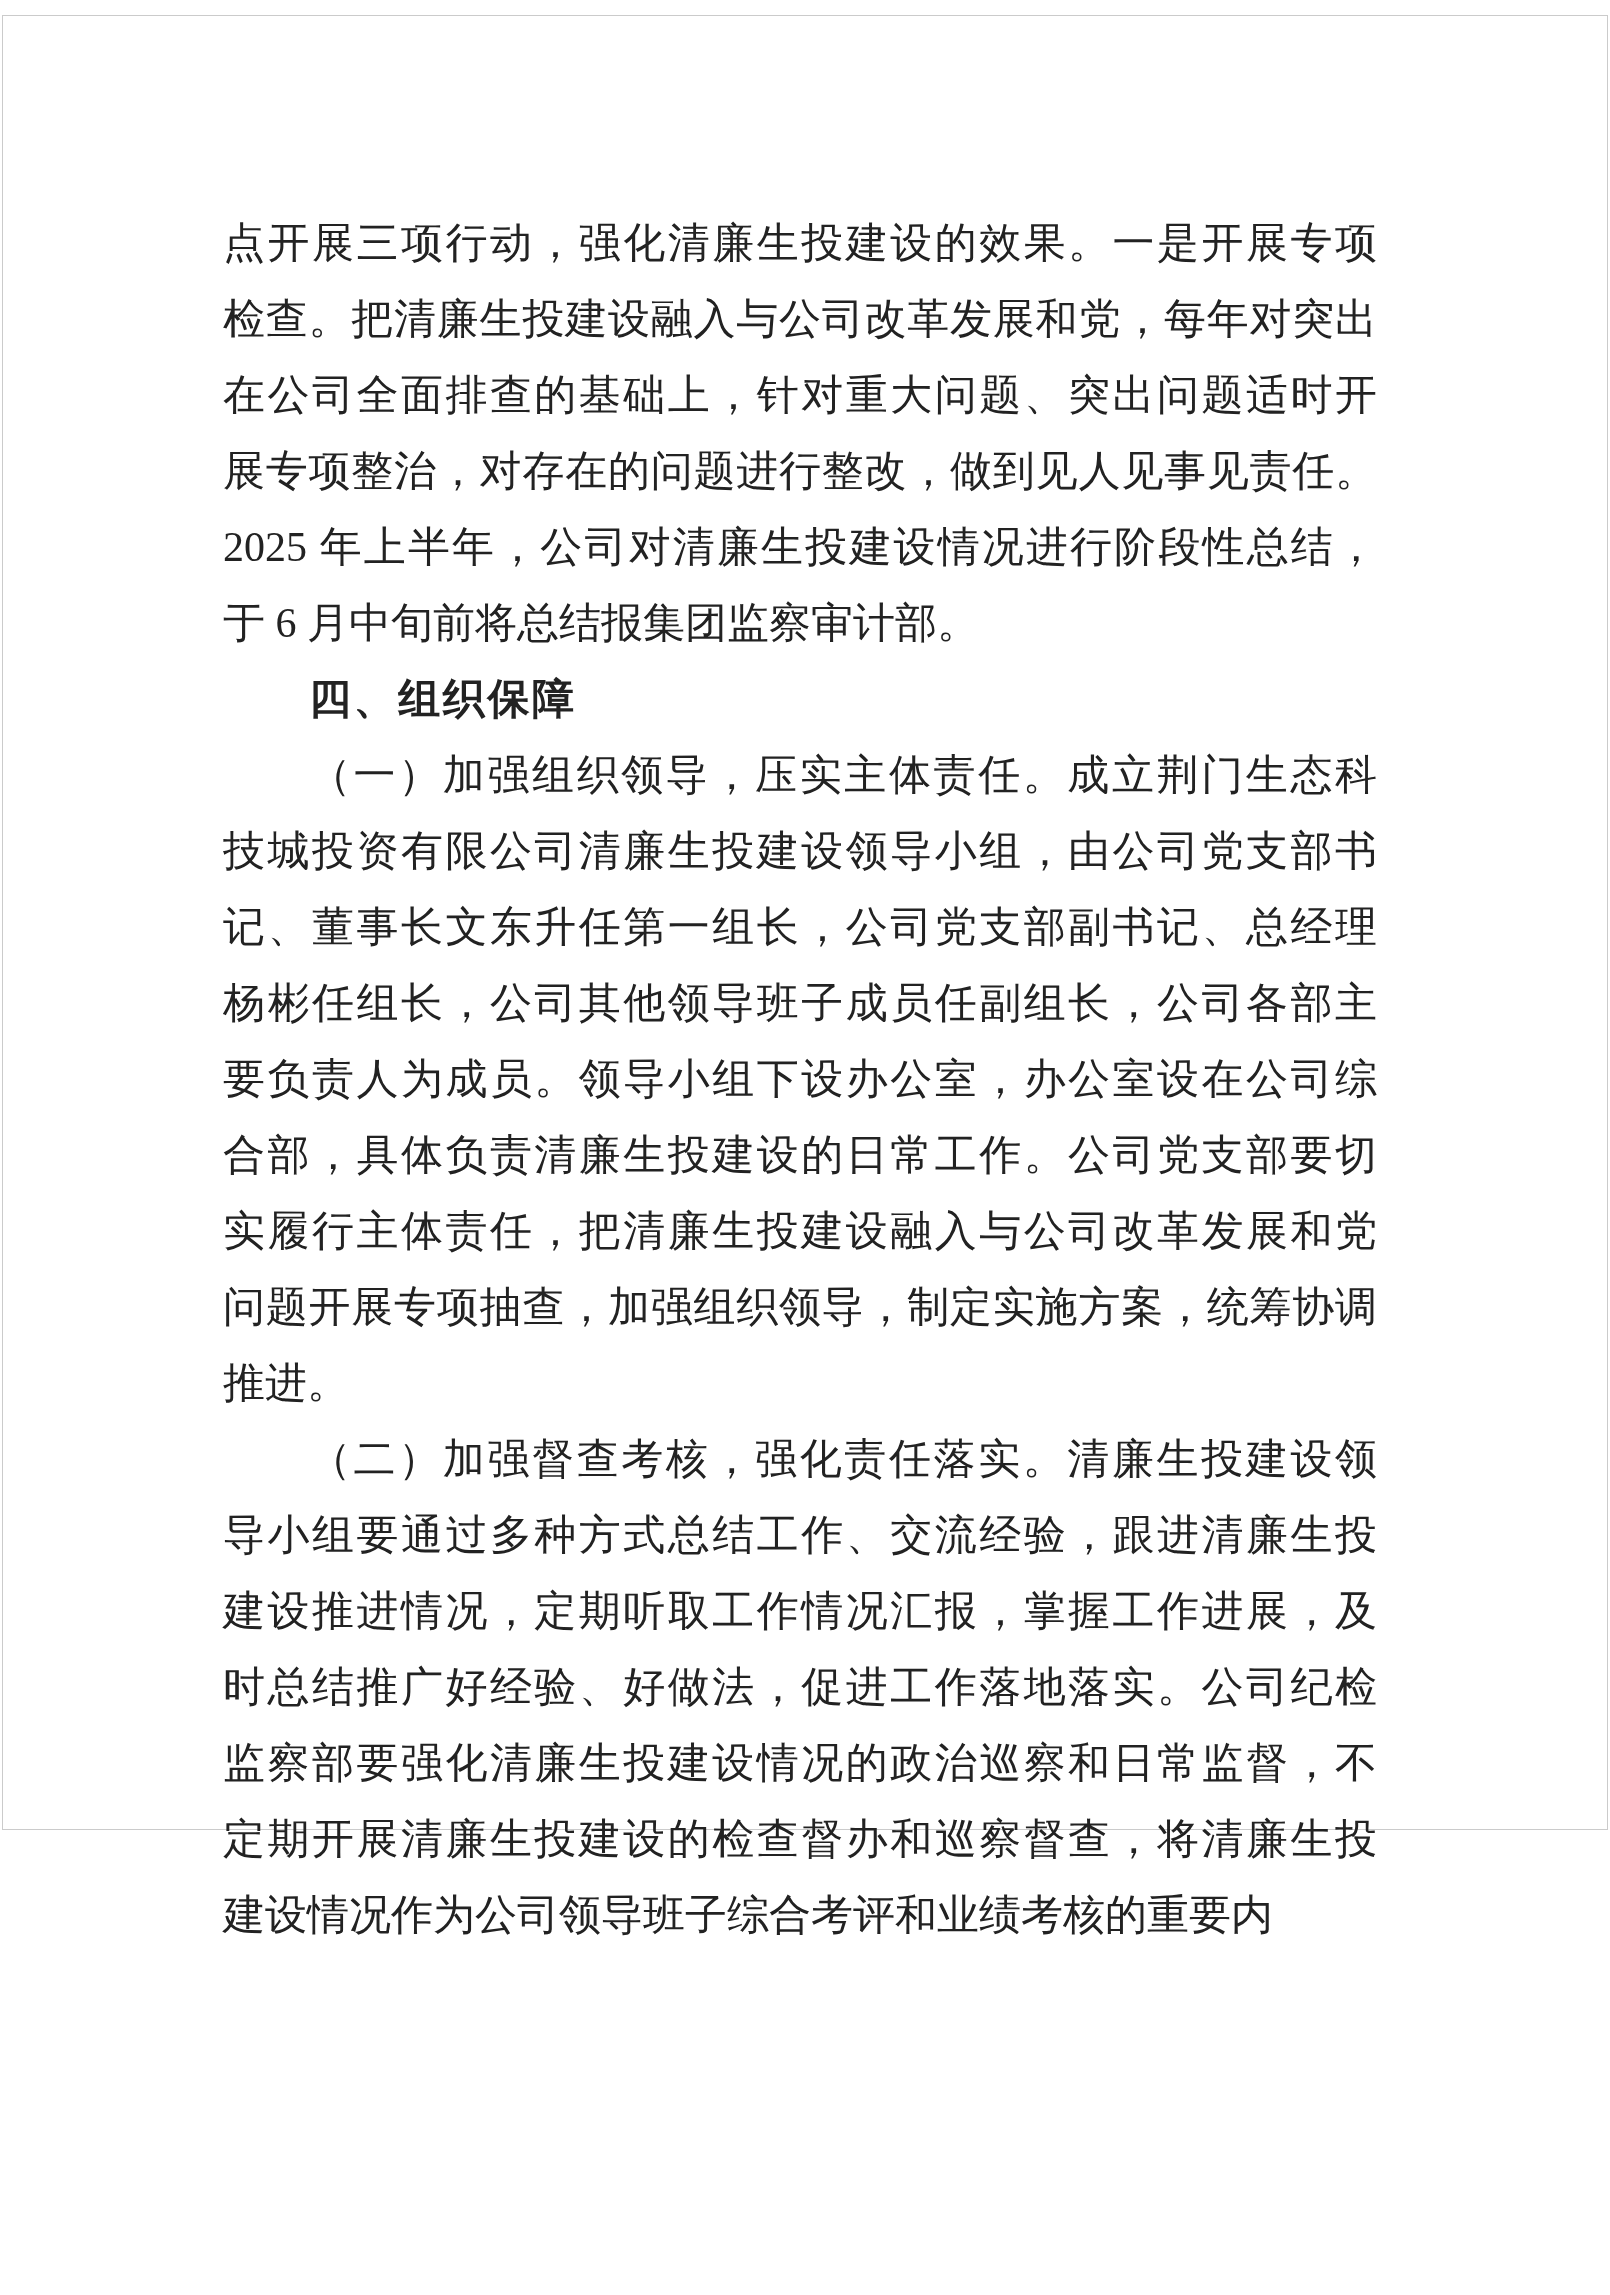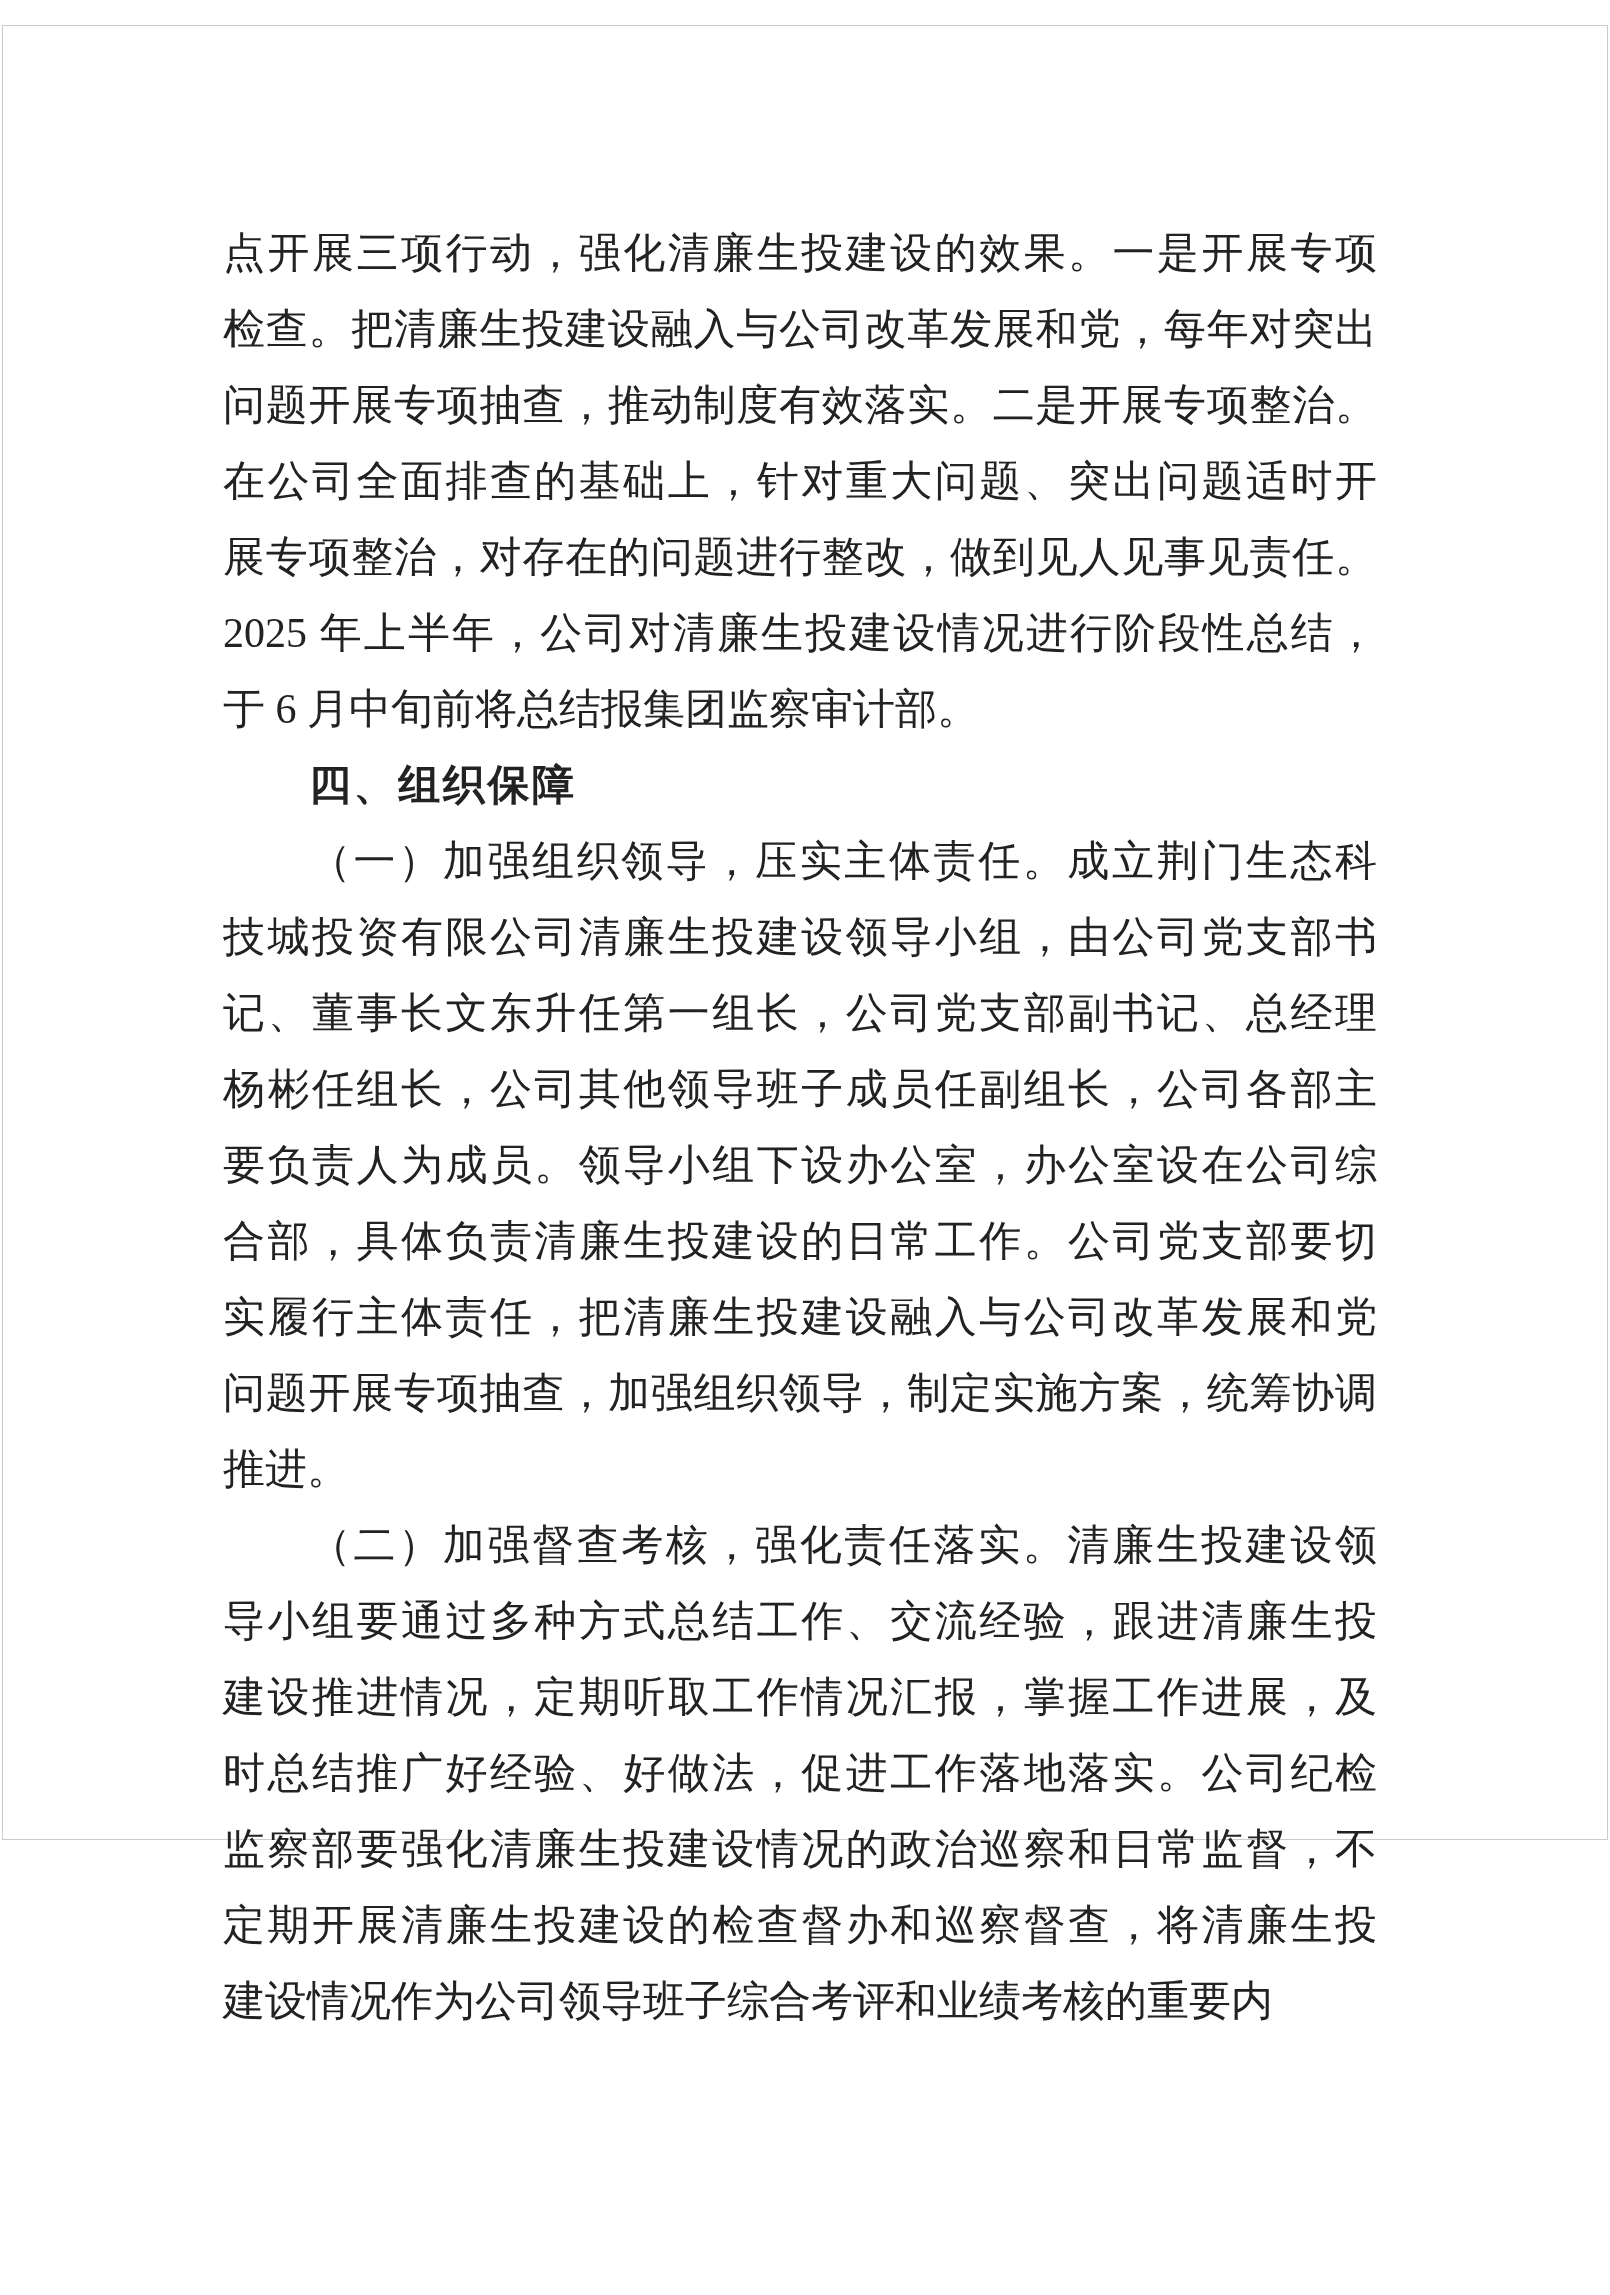--- a/index.html
+++ b/index.html
@@ -6,21 +6,21 @@
     margin: 0;
     padding: 0;
     width: 1611px;
     height: 2295px;
     background: #ffffff;
     overflow: hidden;
     font-family: "Liberation Serif", "DejaVu Serif", serif;
   }
   .page {
     position: absolute;
-    left: 0; top: 17px;
+    left: 0; top: 7px;
     width: 1611px; height: 1834px;
     background: #ffffff;
   }
   
   .page-edge {
     position: absolute;
     left: 1.9px; top: 8.4px; right: 3.2px; bottom: 11px;
     border: 1.9px solid #cbcbcb;
     pointer-events: none;
   }
@@ -58,21 +58,20 @@
 </style>
 </head>
 <body>
 
 <div class="page">
   <div class="page-edge"></div>
 
   <div class="textblock">
     <div class="ln j">点开展三项行动，强化清廉生投建设的效果。一是开展专项</div>
     <div class="ln j">检查。把清廉生投建设融入与公司改革发展和党，每年对突出</div>
-    <div class="ln j">问题开展专项抽查，推动制度有效落实。二是开展专项整治。</div>
     <div class="ln j">在公司全面排查的基础上，针对重大问题、突出问题适时开</div>
     <div class="ln j">展专项整治，对存在的问题进行整改，做到见人见事见责任。</div>
     <div class="ln j">2025 年上半年，公司对清廉生投建设情况进行阶段性总结，</div>
     <div class="ln">于 6 月中旬前将总结报集团监察审计部。</div>
     <div class="ln ind hd">四、组织保障</div>
     <div class="ln j ind">
       <span class="b">（一）加强组织领导，压实主体责任。</span><span>成立荆门生态科</span>
     </div>
     <div class="ln j">技城投资有限公司清廉生投建设领导小组，由公司党支部书</div>
     <div class="ln j">记、董事长文东升任第一组长，公司党支部副书记、总经理</div>

